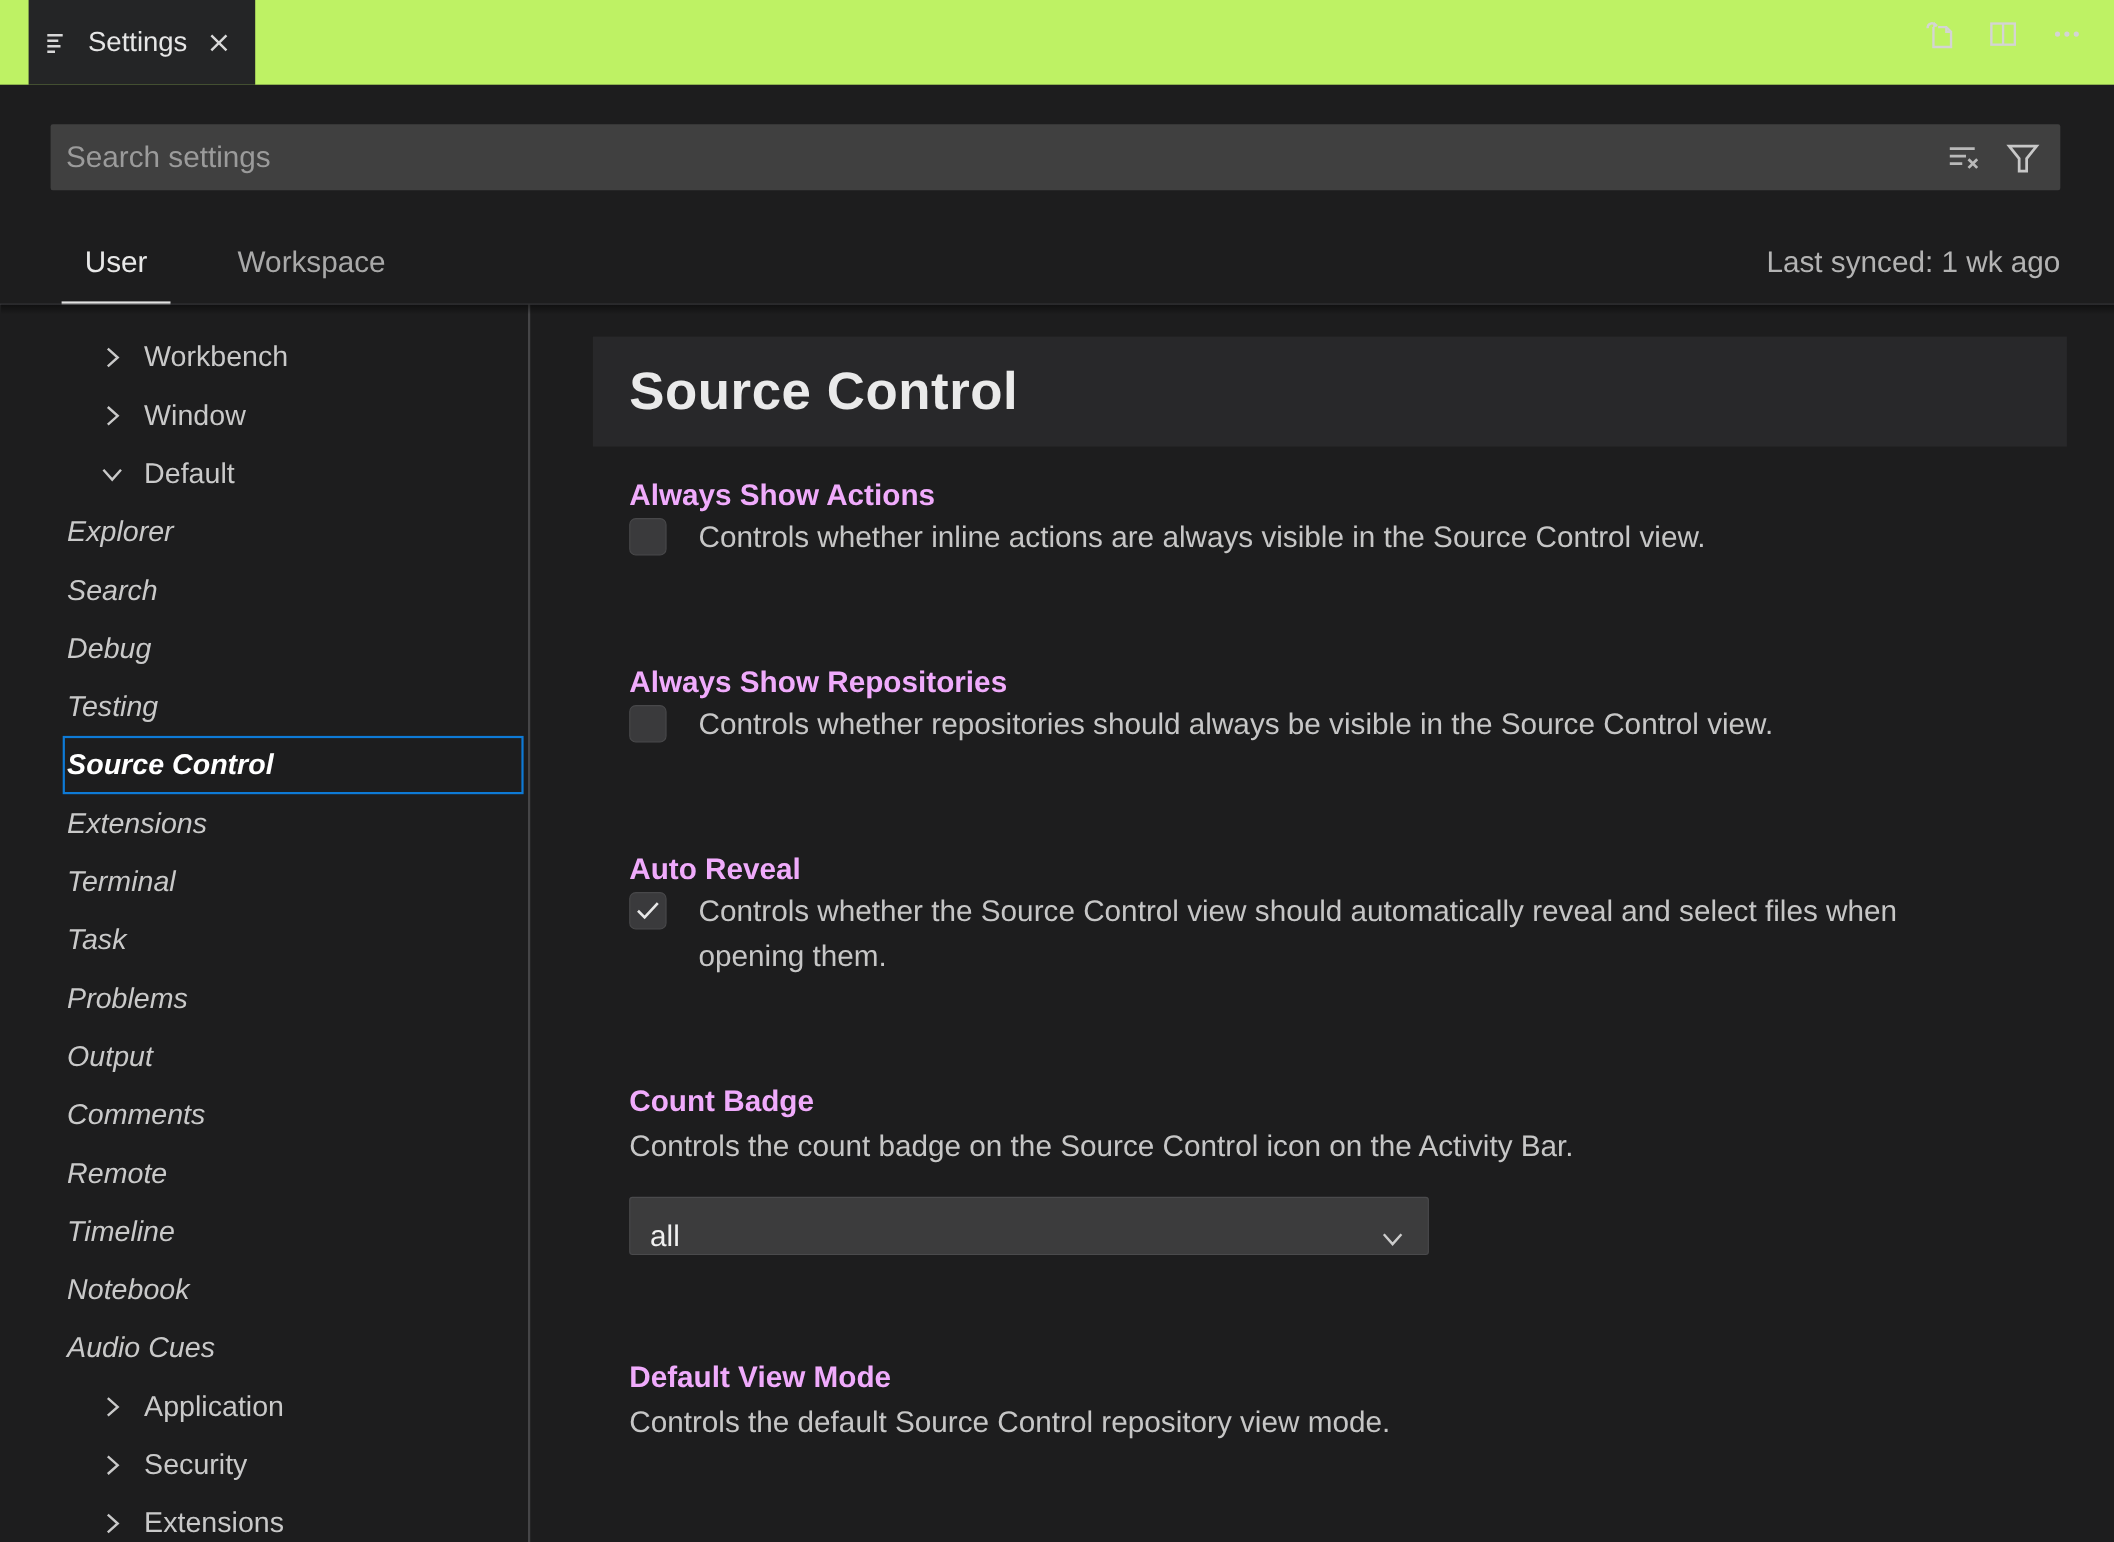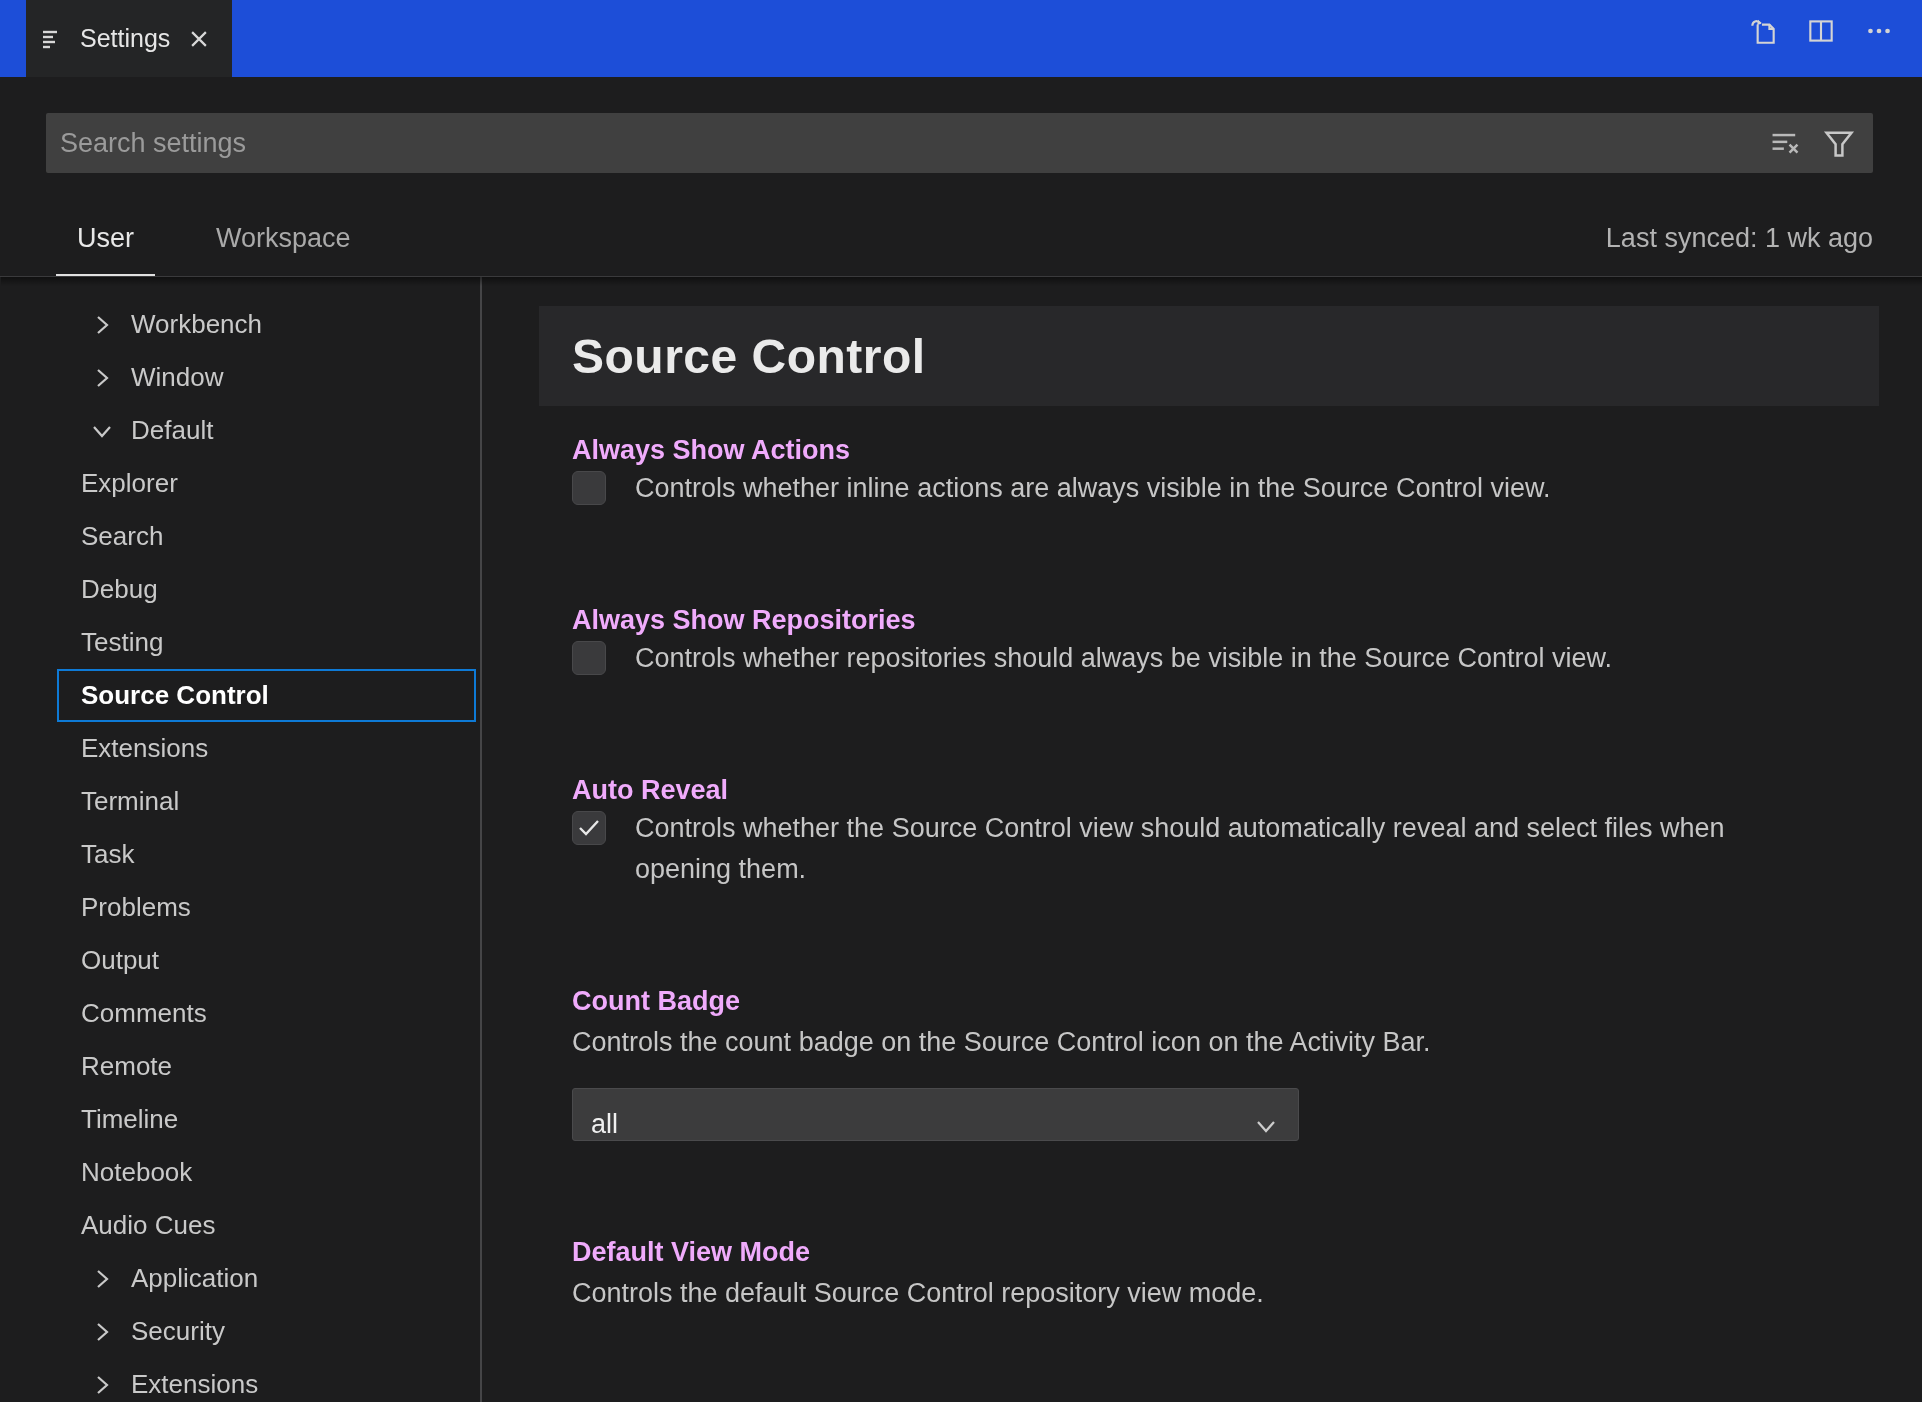--- a/index.html
+++ b/index.html
@@ -4,21 +4,21 @@
 <style>
   * { margin:0; padding:0; box-sizing:border-box; }
   html,body { width:1922px; height:1402px; overflow:hidden; }
   body {
     background:#1d1d1e;
     font-family:"Liberation Sans", sans-serif;
     color:#cccccc;
     position:relative;
   }
   
-  .tabbar { position:absolute; left:0; top:0; width:100%; height:77px; background:#1d4ed8;padding-left:48px; }
+  .tabbar { position:absolute; left:0; top:0; width:100%; height:77px; background:#bef264;padding-left:48px; }
   .tab {
     position:absolute; left:26px; top:0; width:206px; height:77px;
     background:#242526; display:flex; align-items:center; padding:0 18px 0 14px;
   }
   .tab-icon { width:26px; height:26px; margin-right:14px; flex:none; }
   .tab-title { font-size:25px; color:#e6e6e6; white-space:nowrap; }
   .tab-close { margin-left:auto; width:30px; height:30px; display:flex; align-items:center; justify-content:center; color:#d8d8d8; font-size:24px; border-radius:5px; cursor:pointer; }
   .editor-actions { position:absolute; right:26px; top:0; height:62px; display:flex; align-items:center; gap:24px; }
   .action-btn { width:34px; height:34px; display:flex; align-items:center; justify-content:center; color:#d4d4d4; cursor:pointer; }
   
@@ -38,21 +38,21 @@
   .scope-tab.active::after { content:""; position:absolute; left:0; right:0; bottom:0; height:3px; background:#e0e0e0; }
   .last-synced { position:absolute; right:49px; top:0; height:100%; display:flex; align-items:center; font-size:27px; color:#b3b3b3; }
   
   .page-body { position:absolute; left:1px; top:277px; width:100%; bottom:0; }
   .page-body::before { content:""; position:absolute; left:0; top:0; width:100%; height:9px;
     background:linear-gradient(rgba(0,0,0,.45), rgba(0,0,0,0)); z-index:5; pointer-events:none; }
   
   .toc { position:absolute; left:0; top:0; bottom:0; width:481px; border-right:2px solid #454547; padding-top:21px; overflow:hidden; }
   .toc-row { position:relative; height:53px; display:flex; align-items:center; font-size:26px; color:#c9c9c9; cursor:pointer; }
   .toc-row.lvl0 { padding-left:88px; }
-  .toc-row.lvl1 { padding-left:80px; }
+  .toc-row.lvl1 { padding-left:60px;font-style:italic; }
   .toc-chevron { width:26px; height:26px; margin-right:16px; flex:none; color:#c9c9c9; }
   .toc-row.selected { color:#ffffff; font-weight:bold; }
   .toc-row.selected::after { content:""; position:absolute; left:56px; right:4px; top:0; bottom:0; border:2px solid #0e7ad6; pointer-events:none; }
   
   .content { position:absolute; left:483px; top:0; right:0; bottom:0; padding:0 44px 0 55px; overflow:hidden; }
   .cat-header { margin-top:29px; height:100px; background:#28282a; display:flex; align-items:center; padding-left:33px; }
   .cat-title { font-size:48px; font-weight:600; color:#eaeaea; letter-spacing:.5px; }
   .settings-list { padding-left:33px; }
   .setting { margin-top:27px; }
   .setting + .setting { margin-top:94px; }

